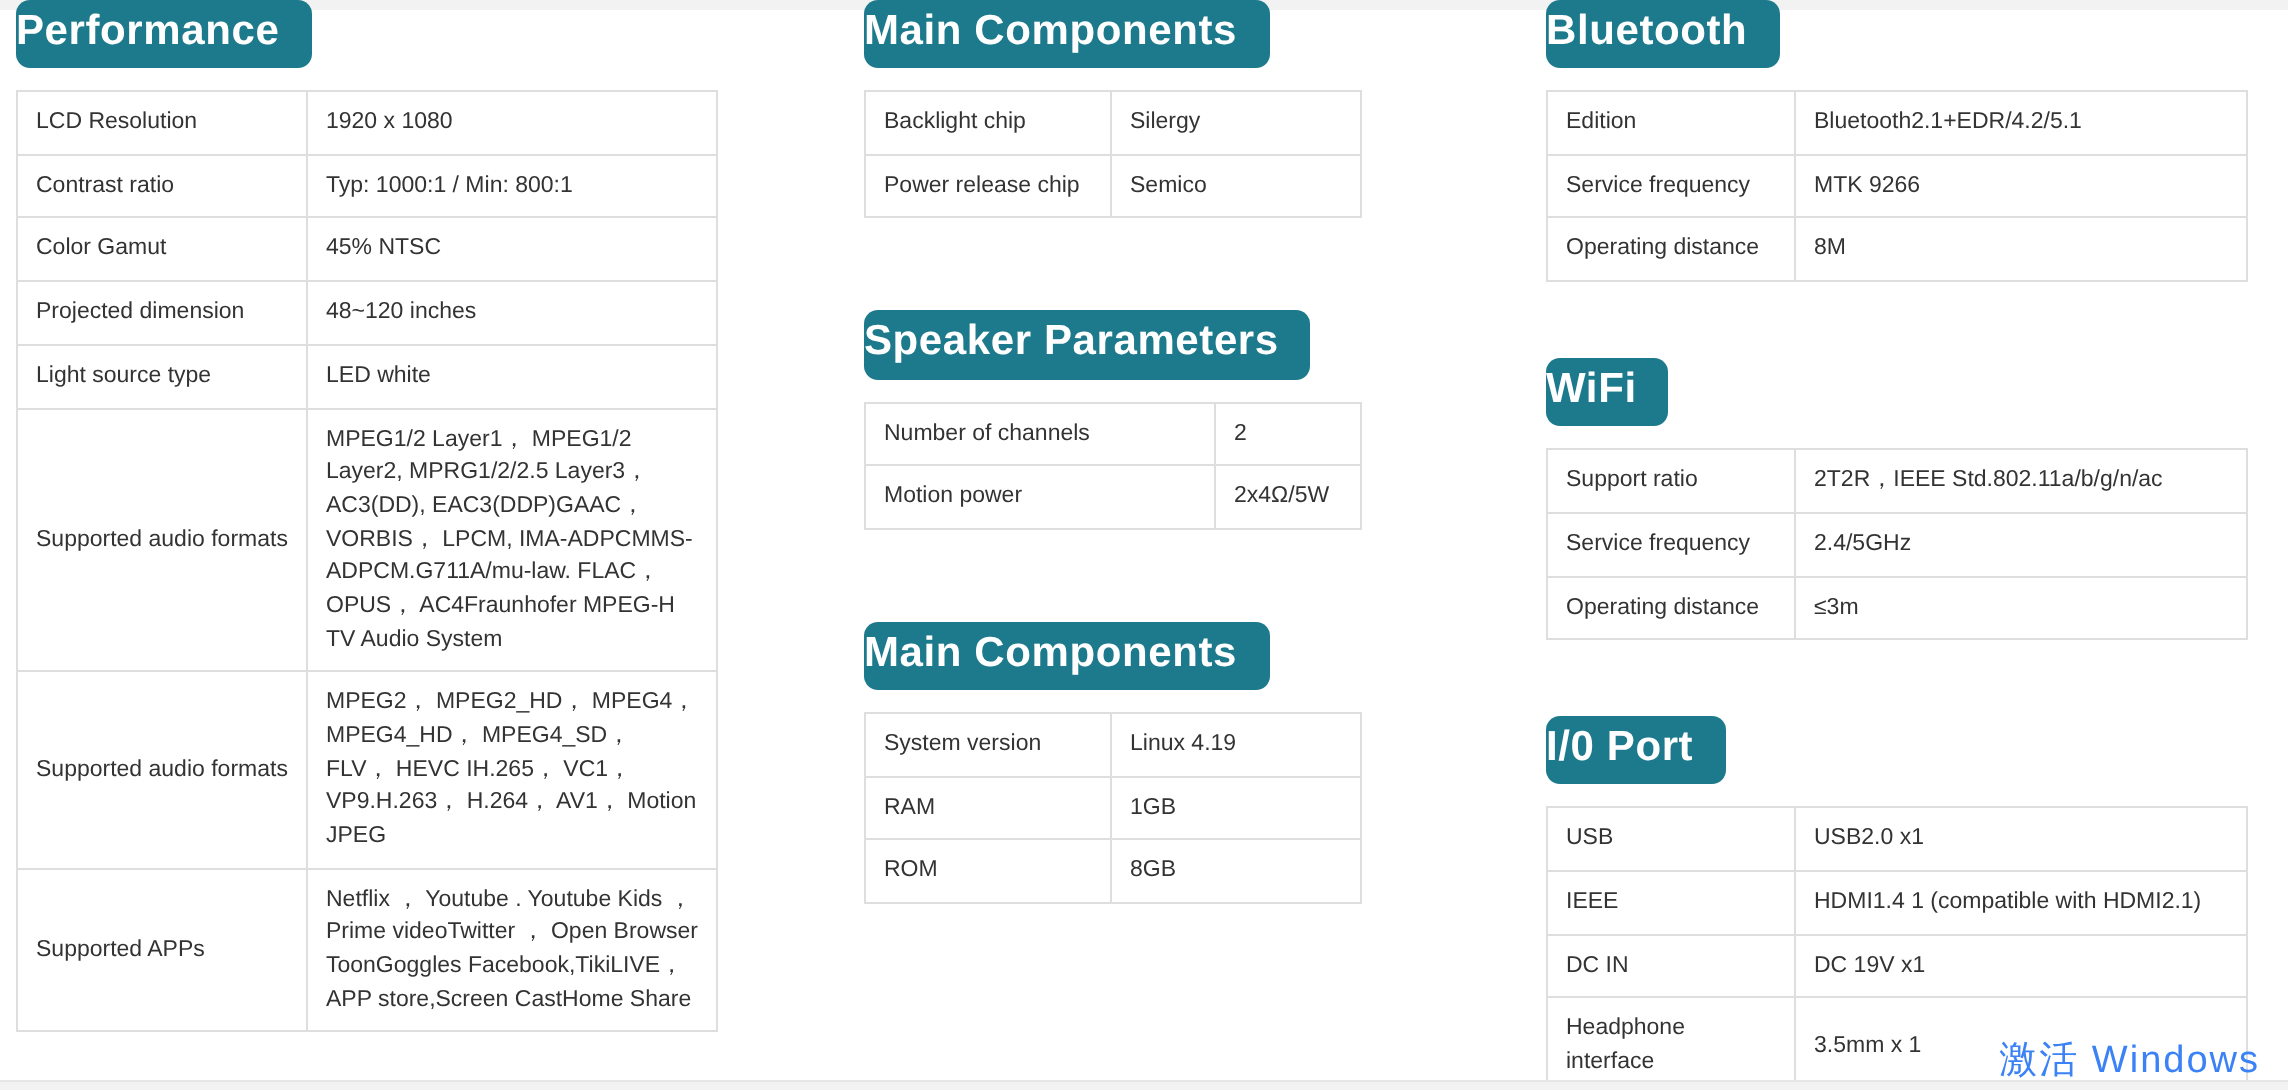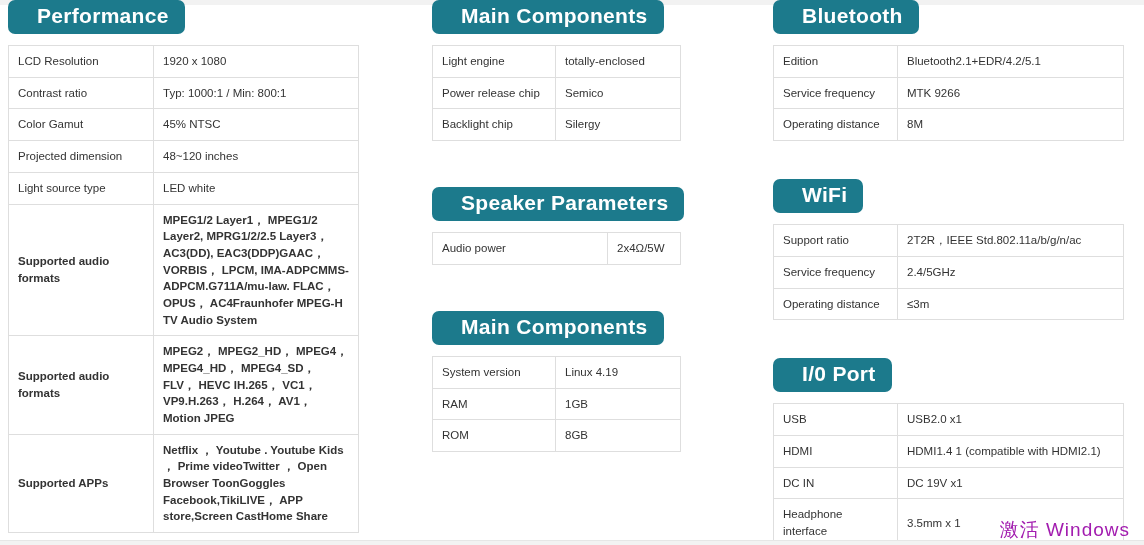--- a/index.html
+++ b/index.html
@@ -42,21 +42,21 @@
   .section { position: relative; }
 
   .sec-title {
     display: inline-block;
     background: #1c7a8c;
     color: #ffffff;
     font-size: 21px;
     font-weight: bold;
     letter-spacing: 0.3px;
     border-radius: 7px;
-    padding: 4px 16px 6px 29px;
+    padding: 4px 16px 6px 0;
     line-height: 1.15;
     white-space: nowrap;
   }
 
   table.spec {
     border-collapse: collapse;
     width: 100%;
     table-layout: fixed;
     background: #ffffff;
   }
@@ -64,41 +64,41 @@
     border: 1px solid #dedede;
     font-size: 11.5px;
     color: #333333;
     padding: 7px 9px;
     vertical-align: middle;
     line-height: 1.45;
     word-wrap: break-word;
   }
   table.spec td.k { }
   table.spec td.v { }
-  td.multiline { padding-top: 6px; padding-bottom: 6px; line-height: 1.42; font-weight: bold; }
+  td.multiline { padding-top: 6px; padding-bottom: 6px; line-height: 1.42; }
 
   
   #tbl-performance  col.c1 { width: 145px; } #tbl-performance  col.c2 { width: 205px; }
   #tbl-components   col.c1 { width: 123px; } #tbl-components   col.c2 { width: 125px; }
   #tbl-speaker      col.c1 { width: 175px; } #tbl-speaker      col.c2 { width: 73px;  }
   #tbl-system       col.c1 { width: 123px; } #tbl-system       col.c2 { width: 125px; }
   #tbl-bluetooth    col.c1 { width: 124px; } #tbl-bluetooth    col.c2 { width: 226px; }
   #tbl-wifi         col.c1 { width: 124px; } #tbl-wifi         col.c2 { width: 226px; }
   #tbl-ioport       col.c1 { width: 124px; } #tbl-ioport       col.c2 { width: 226px; }
 
   .gap-sm { height: 11px; }
   .gap-md { height: 38px; }
   .gap-lg { height: 46px; }
 
   .watermark {
     position: absolute;
     right: 14px;
     top: 517px;
     font-size: 19px;
-    color: #a21caf;
+    color: #3b82f6;
     letter-spacing: 1px;
     white-space: nowrap;
     user-select: none;
   }
 </style>
 </head>
 <body>
 
 <div class="top-band"></div>
 
@@ -156,48 +156,48 @@
   <div class="section">
     <div class="sec-title">Main Components</div>
     <div class="gap-sm"></div>
     <table class="spec" id="tbl-components">
       <colgroup>
           <col class="c1">
           <col class="c2">
         </colgroup>
       <tbody>
           <tr>
-            <td class="k">Light engine</td>
-            <td class="v">totally-enclosed</td>
+            <td class="k">Backlight chip</td>
+            <td class="v">Silergy</td>
           </tr>
           <tr>
             <td class="k">Power release chip</td>
             <td class="v">Semico</td>
           </tr>
-          <tr>
-            <td class="k">Backlight chip</td>
-            <td class="v">Silergy</td>
-          </tr>
         </tbody>
     </table>
   </div>
 
   <div class="gap-lg"></div>
 
   <div class="section">
     <div class="sec-title">Speaker Parameters</div>
     <div class="gap-sm"></div>
     <table class="spec" id="tbl-speaker">
       <colgroup>
           <col class="c1">
           <col class="c2">
         </colgroup>
       <tbody>
           <tr>
-            <td class="k">Audio power</td>
+            <td class="k">Number of channels</td>
+            <td class="v">2</td>
+          </tr>
+          <tr>
+            <td class="k">Motion power</td>
             <td class="v">2x4Ω/5W</td>
           </tr>
         </tbody>
     </table>
   </div>
 
   <div class="gap-lg"></div>
 
   <div class="section">
     <div class="sec-title">Main Components</div>
@@ -289,21 +289,21 @@
       <colgroup>
           <col class="c1">
           <col class="c2">
         </colgroup>
       <tbody>
           <tr>
             <td class="k">USB</td>
             <td class="v">USB2.0 x1</td>
           </tr>
           <tr>
-            <td class="k">HDMI</td>
+            <td class="k">IEEE</td>
             <td class="v">HDMI1.4 1 (compatible with HDMI2.1)</td>
           </tr>
           <tr>
             <td class="k">DC IN</td>
             <td class="v">DC 19V x1</td>
           </tr>
           <tr>
             <td class="k">Headphone interface</td>
             <td class="v">3.5mm x 1</td>
           </tr>

